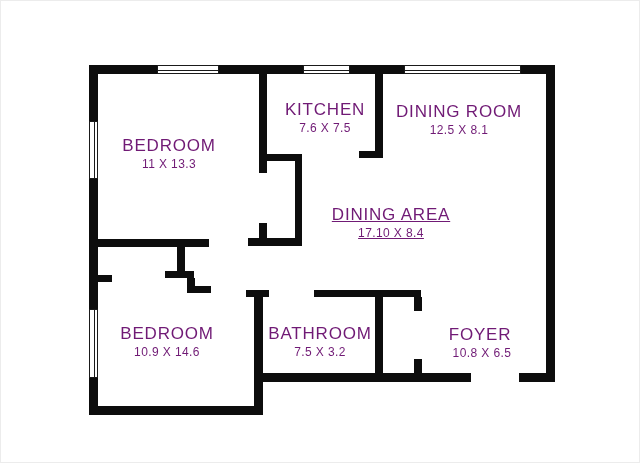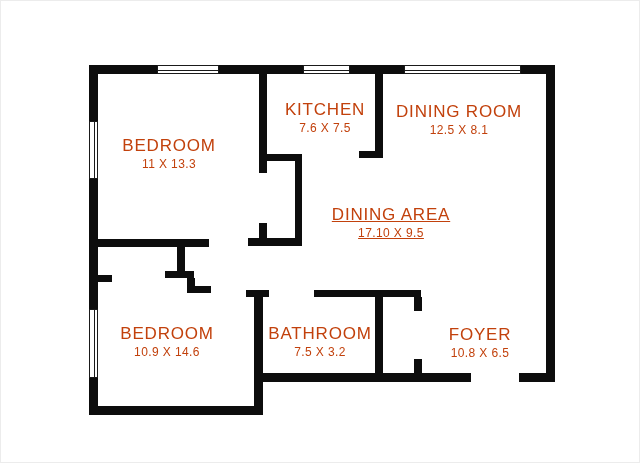--- a/index.html
+++ b/index.html
@@ -43,21 +43,21 @@
     position: absolute;
     top: 0; bottom: 0; left: 50%;
     border-left: 1px solid #1a1a1a;
   }
   .room-label {
     position: absolute;
     transform: translate(-50%, -50%);
     text-align: center;
     white-space: nowrap;
     z-index: 5;
-    color: #c2410c;
+    color: #701a75;
   }
   .room-name {
     font-size: 17px;
     line-height: 20px;
     letter-spacing: 0.8px;
     font-weight: 400;
   }
   .room-dims {
     font-size: 12px;
     line-height: 16px;
@@ -115,32 +115,32 @@
       <div class="room-dims">7.6 X 7.5</div>
     </div>
 
     <div class="room-label" style="left:458px; top:119px;">
       <div class="room-name">DINING ROOM</div>
       <div class="room-dims">12.5 X 8.1</div>
     </div>
 
     <div class="room-label" style="left:390px; top:222px;text-decoration:underline;">
       <div class="room-name">DINING AREA</div>
-      <div class="room-dims">17.10 X 9.5</div>
+      <div class="room-dims">17.10 X 8.4</div>
     </div>
 
     <div class="room-label" style="left:166px; top:341px;">
       <div class="room-name">BEDROOM</div>
       <div class="room-dims">10.9 X 14.6</div>
     </div>
 
     <div class="room-label" style="left:319px; top:341px;">
       <div class="room-name">BATHROOM</div>
       <div class="room-dims">7.5 X 3.2</div>
     </div>
 
-    <div class="room-label" style="left:479px; top:342px;">
+    <div class="room-label" style="left:479px; top:342px;text-align:right;">
       <div class="room-name">FOYER</div>
       <div class="room-dims">10.8 X 6.5</div>
     </div>
 
   </div>
 </div>
 
 </body></html>

